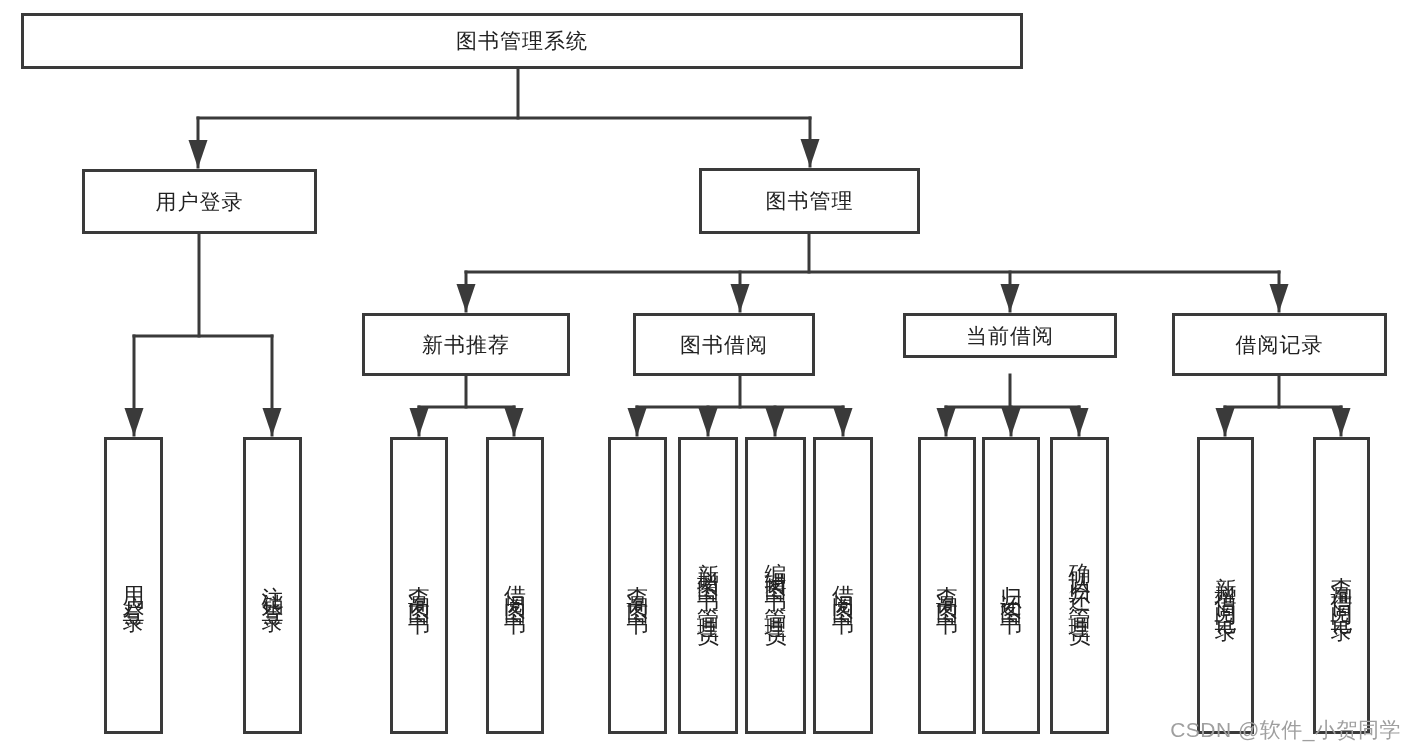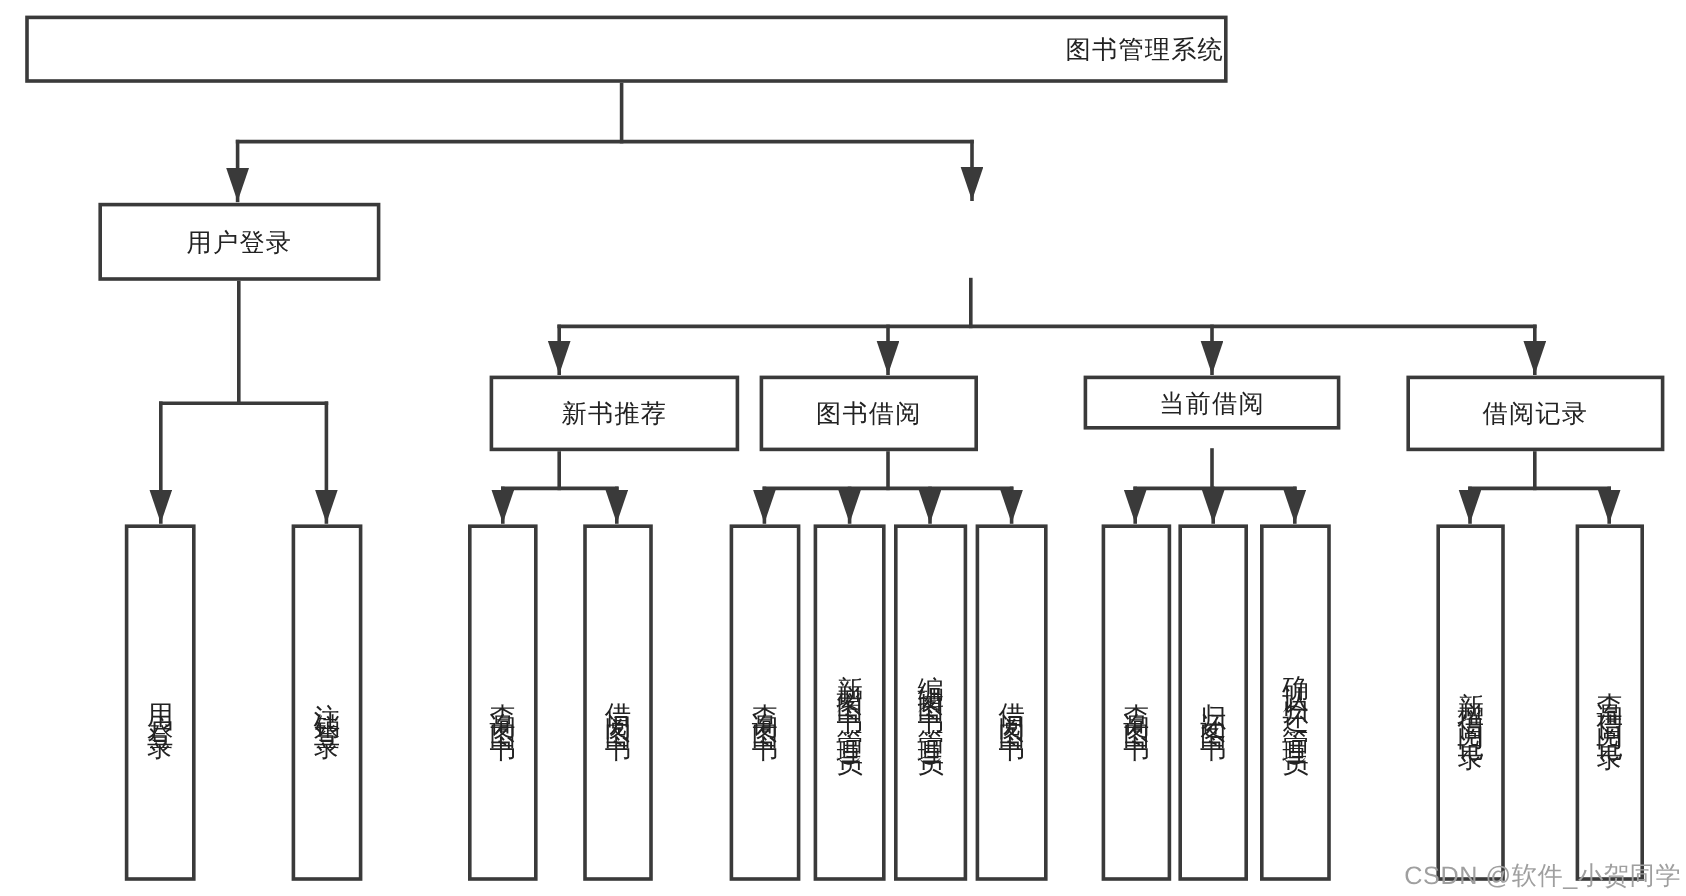--- a/index.html
+++ b/index.html
@@ -94,29 +94,32 @@
       <line x1="1011" y1="407" x2="1011" y2="435" marker-end="url(#ah)"></line>
       <line x1="1079" y1="407" x2="1079" y2="435" marker-end="url(#ah)"></line>
 
       <line x1="1279" y1="375" x2="1279" y2="407"></line>
       <line x1="1225" y1="407" x2="1341" y2="407"></line>
       <line x1="1225" y1="407" x2="1225" y2="435" marker-end="url(#ah)"></line>
       <line x1="1341" y1="407" x2="1341" y2="435" marker-end="url(#ah)"></line>
     </g>
   </svg>
 
-  <div class="node hnode" style="left:21px; top:13px; width:1002px; height:56px;justify-content:flex-end;">
+  <div class="node hnode" style="left:21px; top:13px; width:1002px; height:56px;">
     <span>图书管理系统</span>
   </div>
 
   <div class="node hnode" style="left:82px; top:169px; width:235px; height:65px;">
     <span>用户登录</span>
   </div>
+  <div class="node hnode" style="left:699px; top:168px; width:221px; height:66px;">
+    <span>图书管理</span>
+  </div>
 
-  <div class="node hnode" style="left:362px; top:313px; width:208px; height:63px;margin-left:46px;">
+  <div class="node hnode" style="left:362px; top:313px; width:208px; height:63px;">
     <span>新书推荐</span>
   </div>
   <div class="node hnode" style="left:633px; top:313px; width:182px; height:63px;">
     <span>图书借阅</span>
   </div>
   <div class="node hnode" style="left:903px; top:313px; width:214px; height:45px;">
     <span>当前借阅</span>
   </div>
   <div class="node hnode" style="left:1172px; top:313px; width:215px; height:63px;">
     <span>借阅记录</span>

